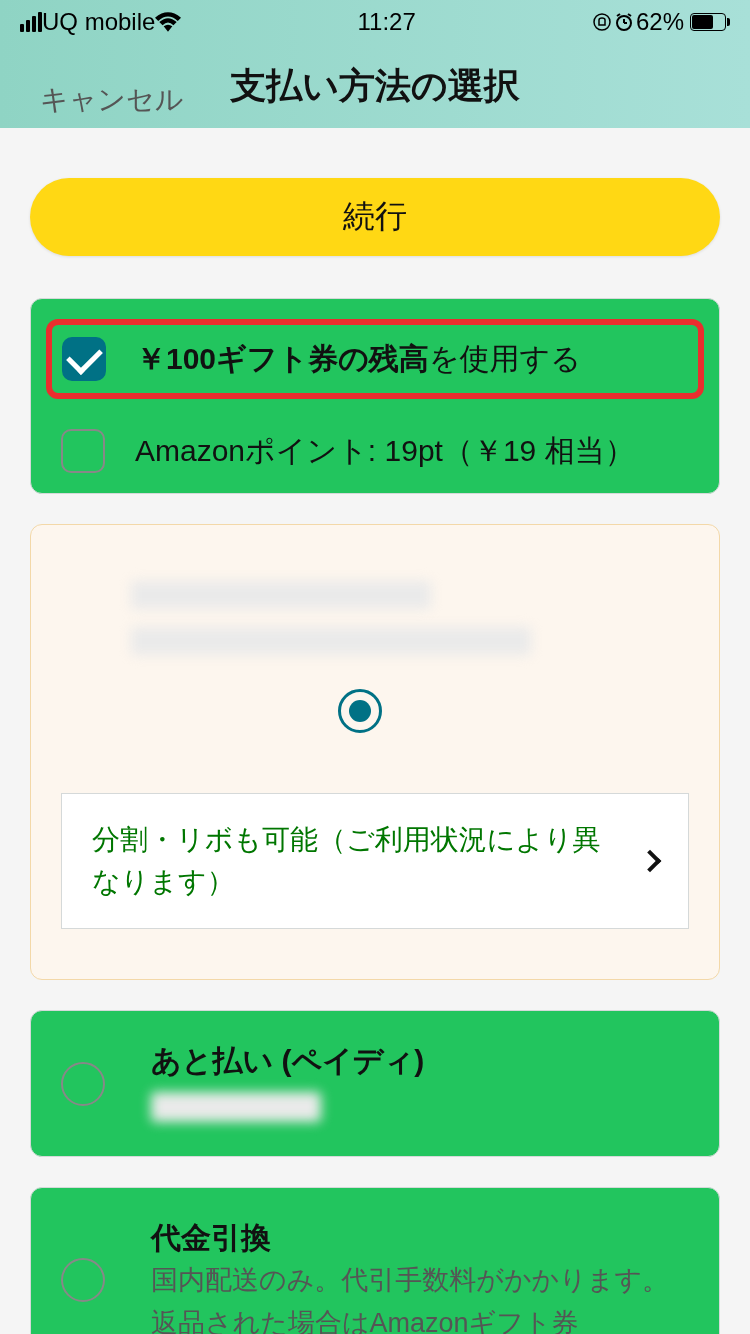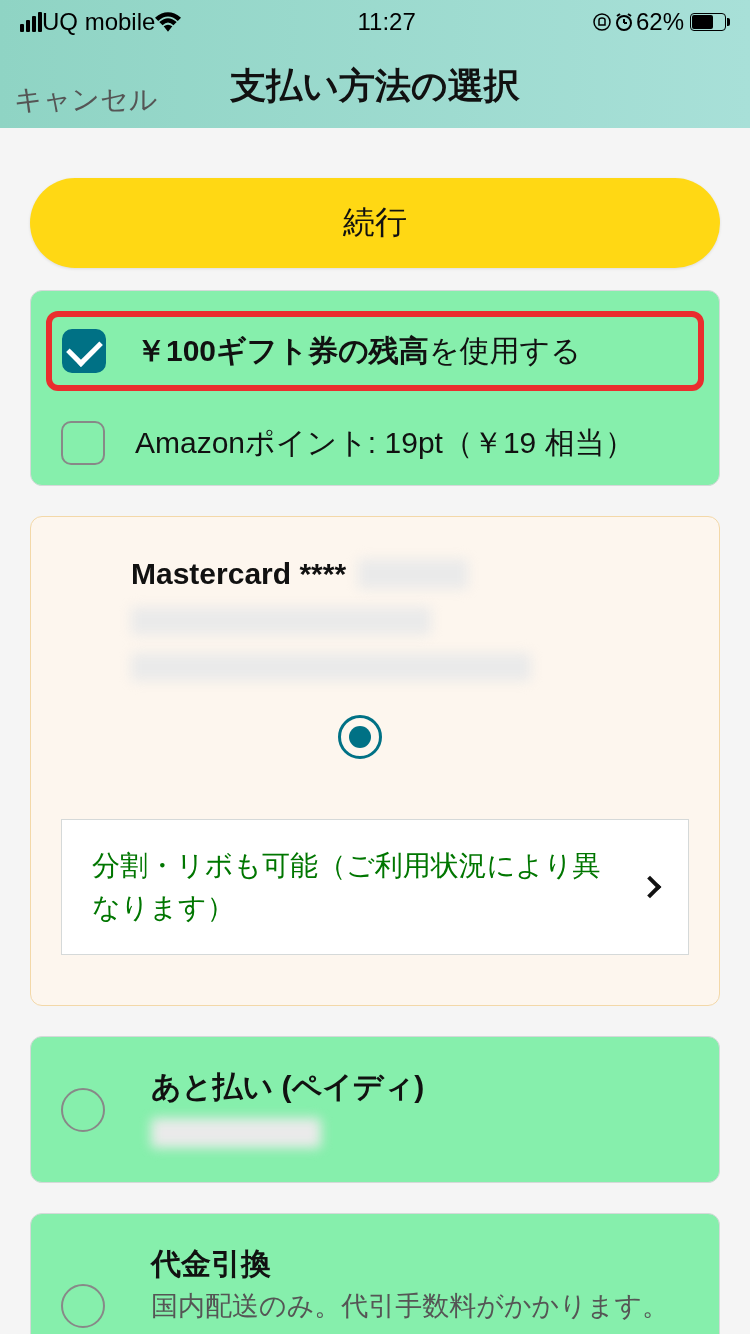--- a/index.html
+++ b/index.html
@@ -45,35 +45,35 @@
       width: 3px; height: 8px; background: #000;
       border-radius: 0 2px 2px 0; margin-left: 1px;
     }
     .nav-header {
       height: 84px;
       background: linear-gradient(90deg, #8fd4c4 0%, #a8e0d8 100%);
       display: flex; align-items: center; justify-content: center;
       position: relative;
     }
     .nav-cancel {
-      position: absolute; left: 14px;
+      position: absolute; left: 40px;
       font-size: 28px; color: #555; margin-top: 28px;
     }
     .nav-title { font-size: 36px; font-weight: 700; color: #111; }
     .content { padding: 50px 30px 0; }
     .continue-btn {
-      width: 100%; height: 90px;
+      width: 100%; height: 78px;
       background: #FFD814; border: none; border-radius: 45px;
       font-size: 32px; color: #111;
       display: flex; align-items: center; justify-content: center;
-      margin-bottom: 22px;
+      margin-bottom: 42px;
       box-shadow: 0 1px 3px rgba(0,0,0,0.1);
     }
     .card {
-      background: #86efac; border: 1px solid #d5d9d9;
+      background: #22c55e; border: 1px solid #d5d9d9;
       border-radius: 12px; margin-bottom: 30px;
     }
     .card-selected {
       background: #fdf6ee; border: 1px solid #f3d8a8;
     }
     .highlight {
       border: 6px solid #ea2e2e; border-radius: 12px;
       margin: 20px 15px 10px; padding: 12px 10px;
       display: flex; align-items: center;
     }
@@ -196,24 +196,20 @@
       </div>
     </div>
     <div class="checkbox-row">
       <div class="checkbox"></div>
       <div class="check-label">Amazonポイント: 19pt（￥19 相当）</div>
     </div>
   </div>
 
   <div class="card card-selected">
     <div class="card-selected-layout">
-      <div class="mc-header">
-        <span class="payment-title">Mastercard ****</span>
-        <span class="blur-box" style="width:110px;height:30px;"></span>
-      </div>
       <div style="padding-left:70px;margin-top:16px;">
         <div class="blur-box mc-blur-line1"></div>
       </div>
       <div style="padding-left:70px;margin-top:14px;">
         <div class="blur-box mc-blur-line2"></div>
       </div>
       <div class="selected-main">
         <div class="radio selected"></div>
         <div style="flex:1;">
           <div class="sub-option">

